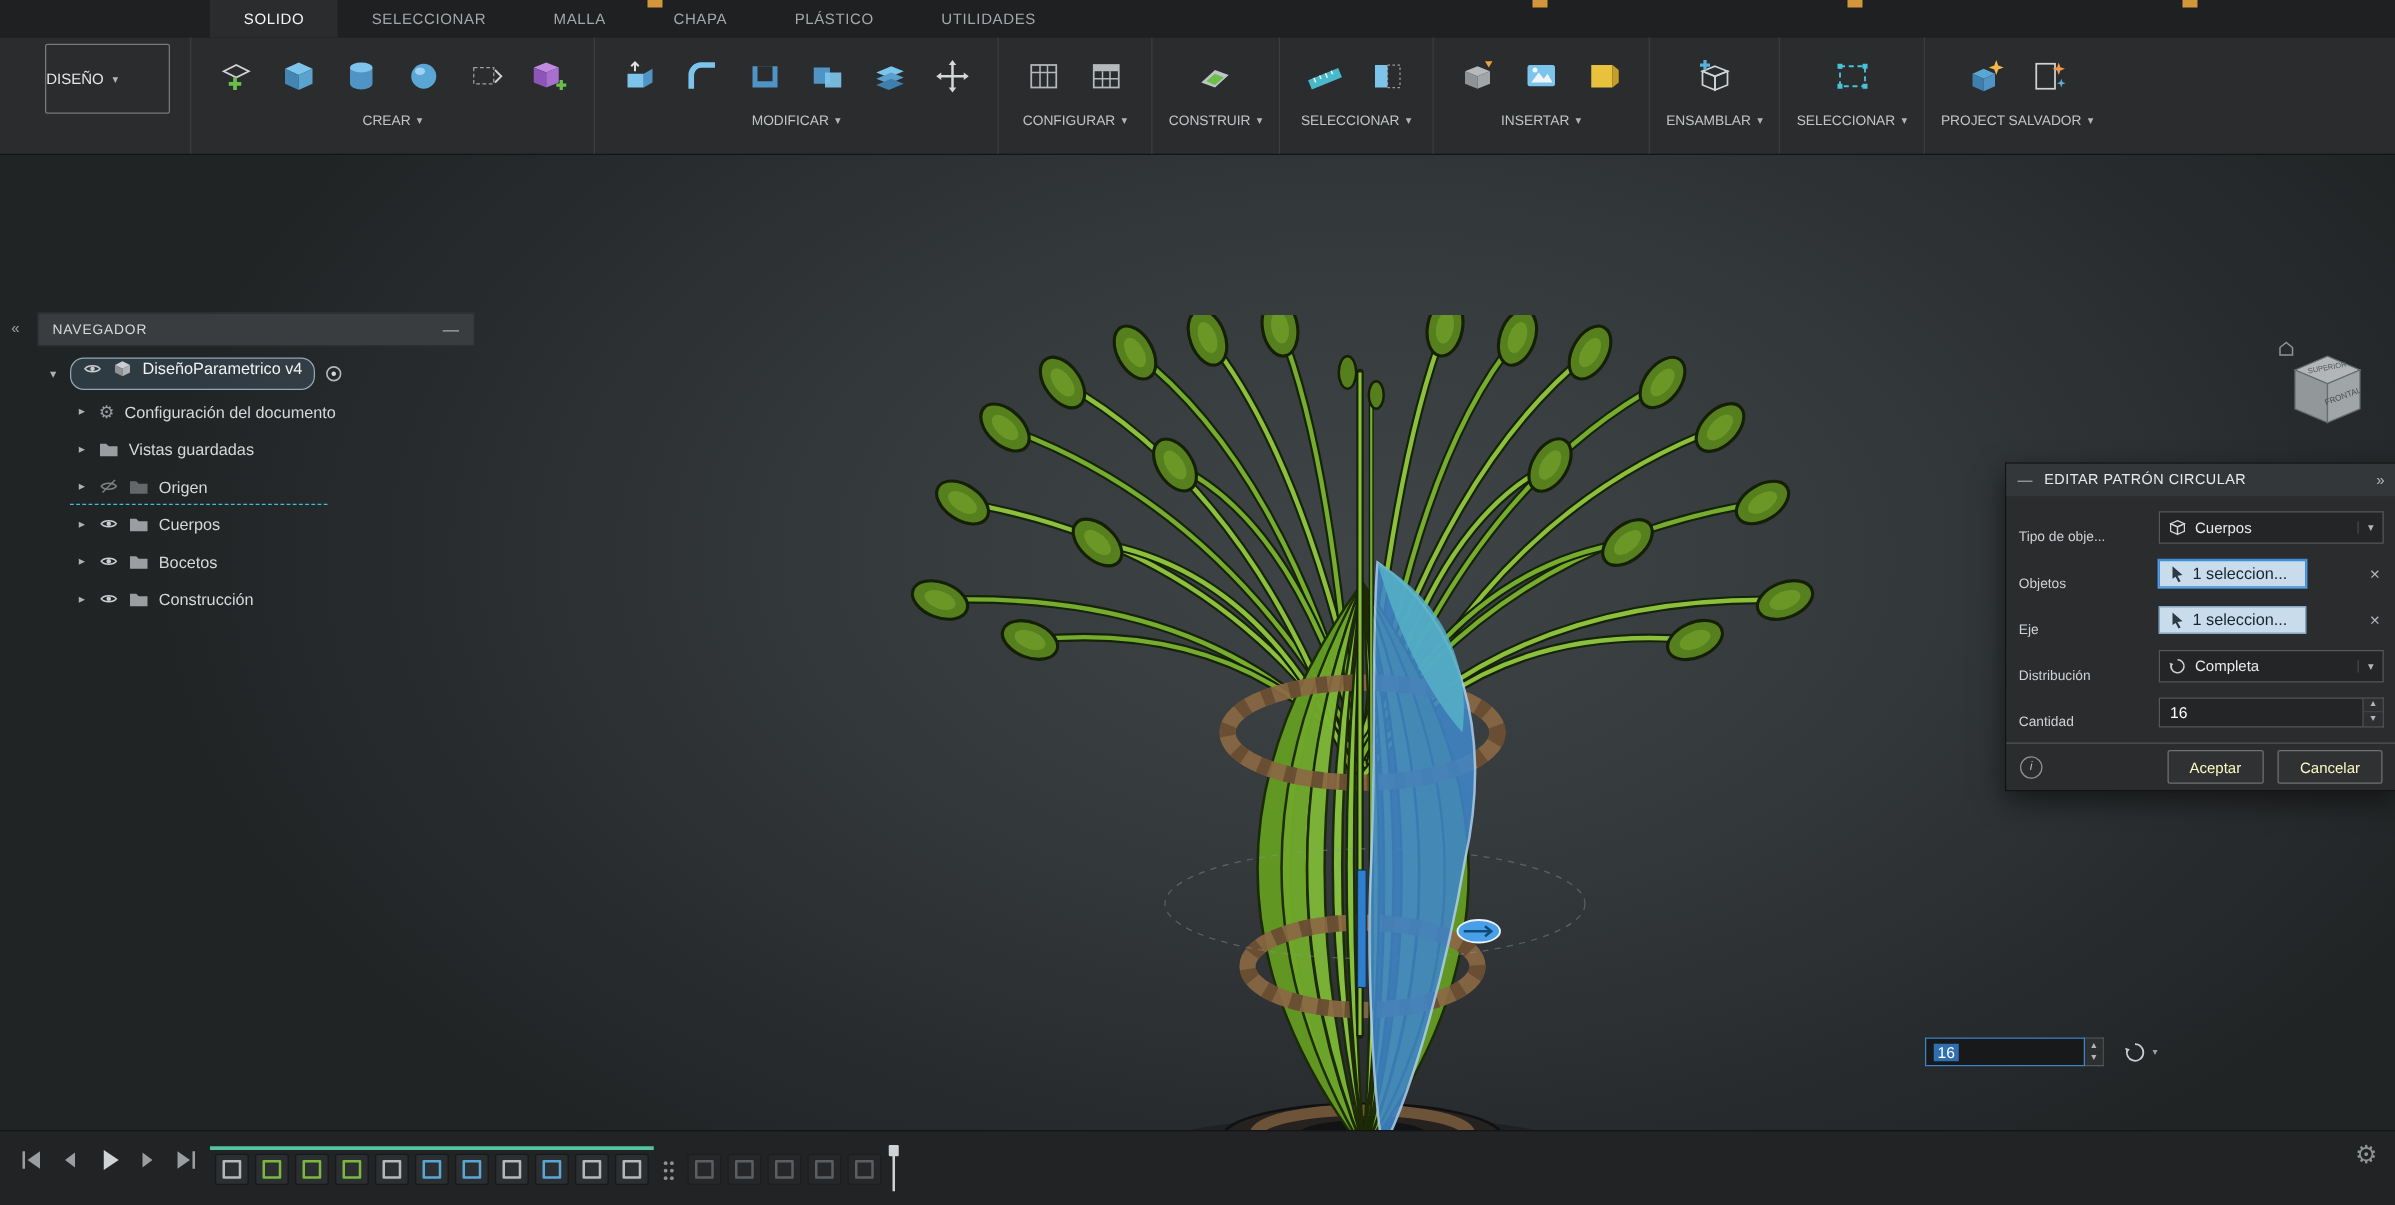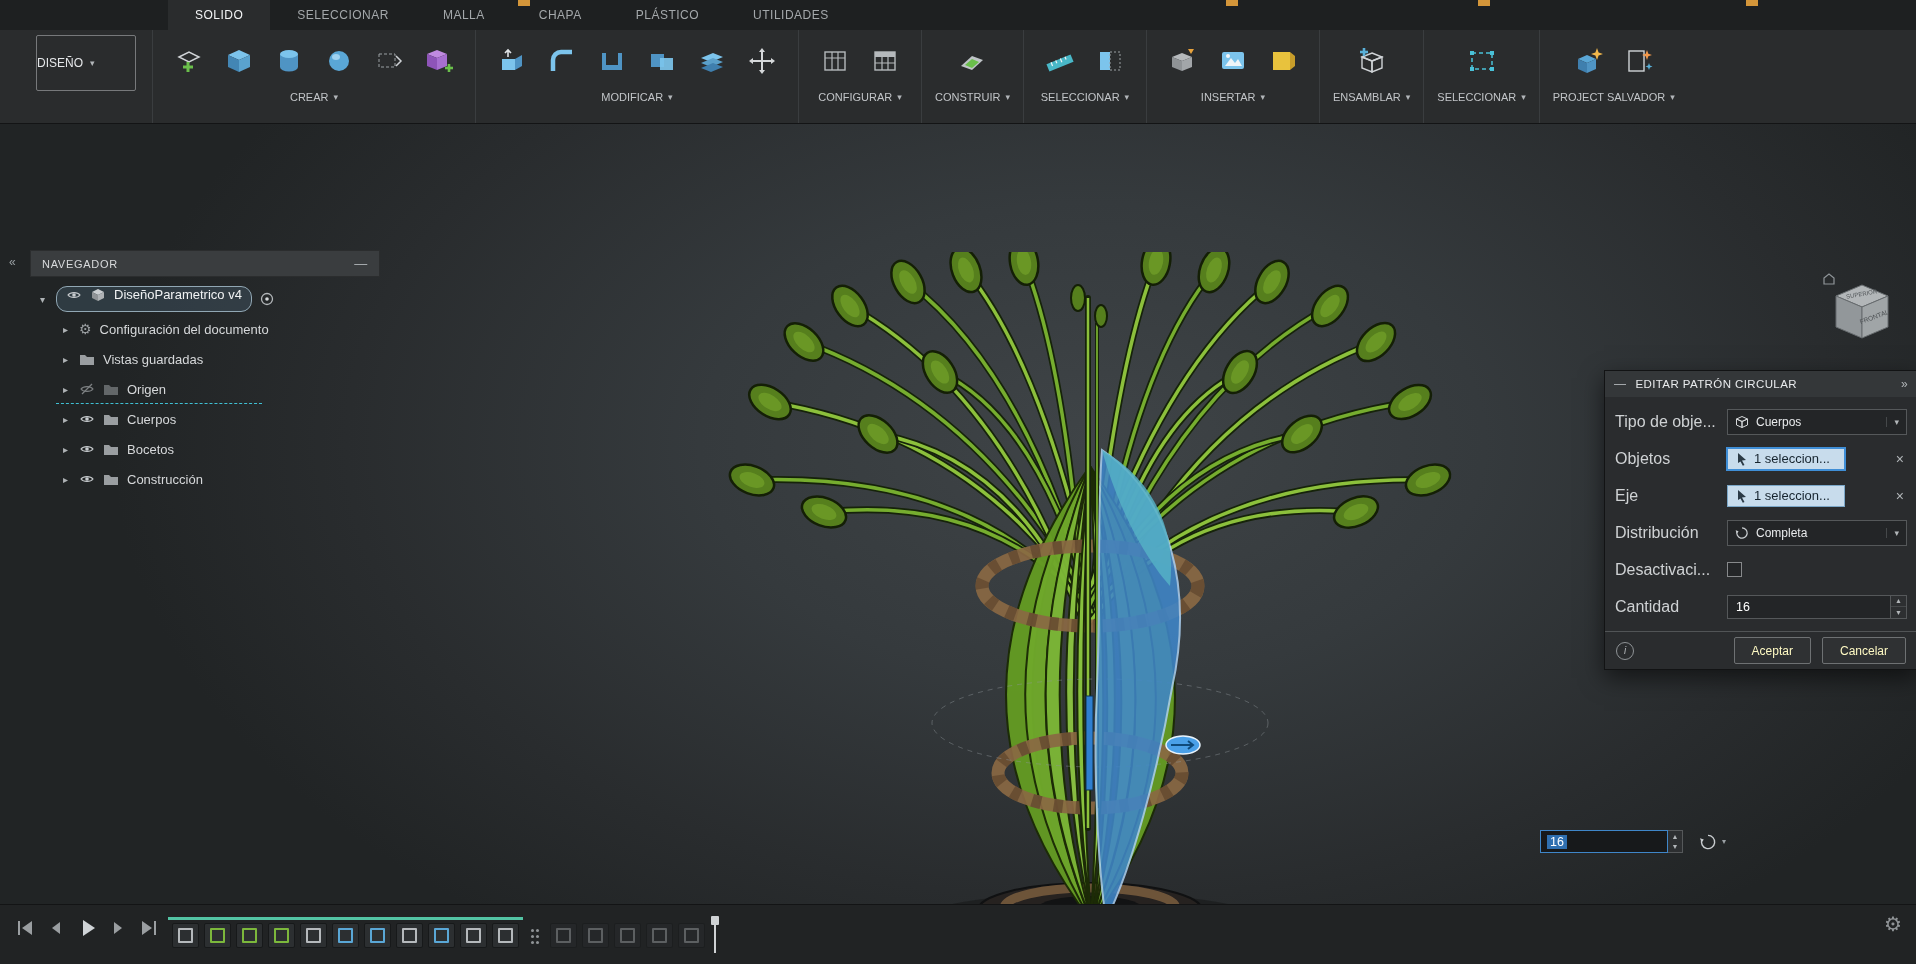--- a/index.html
+++ b/index.html
@@ -20,21 +20,21 @@
   .design-btn{margin:5px 16px 0 36px;width:98px;height:54px;border:1px solid #77797b;border-radius:2px;
     display:flex;align-items:center;justify-content:flex-start;gap:7px;font-size:12px;color:#e5e7e9;flex:none;}
   .caret{font-size:9px;color:#b2b6b9;}
   .groups{display:flex;flex:1;}
   .tbgroup{display:flex;flex-direction:column;padding:2px 13px 0;border-right:1px solid #3a3d3f;}
   .tbgroup:last-child{border-right:none;}
   .tbgroup:first-child{border-left:1px solid #3a3d3f;}
   .tiles{display:flex;gap:4px;align-items:center;height:58px;justify-content:center;}
   .tile{width:46px;height:52px;display:flex;align-items:center;justify-content:center;border-radius:2px;}
   .tblabel{margin-top:1px;text-align:center;font-size:11px;color:#c2c5c8;
-    display:flex;align-items:center;justify-content:center;gap:5px;white-space:nowrap;}
+    display:flex;justify-content:center;gap:5px;white-space:nowrap;}
 
   
   .canvas{position:absolute;left:0;top:124px;right:0;bottom:0;
     background:radial-gradient(ellipse 980px 600px at 57% 38%, #3f4447 0%, #353a3d 40%, #292c2e 76%, #212425 100%);}
   #model{position:absolute;left:700px;top:128px;}
 
   
   .viewcube{position:absolute;left:1818px;top:142px;opacity:.9;}
 
   
@@ -58,21 +58,21 @@
 
   
   .dialog{position:absolute;left:1604px;top:246px;width:312px;background:rgba(42,44,46,.97);
     border:1px solid #121314;box-shadow:0 8px 22px rgba(0,0,0,.55);}
   .dlg-header{height:26px;display:flex;align-items:center;gap:9px;padding:0 9px;background:#343739;
     font-size:11.5px;letter-spacing:.4px;color:#e8eaec;}
   .dlg-min,.dlg-exp{color:#b2b6b9;font-size:12px;}
   .dlg-exp{margin-left:auto;}
   .dlg-body{padding:9px 10px 3px;}
   .dlg-row{display:flex;align-items:center;min-height:31px;margin-bottom:6px;}
-  .dlg-label{width:112px;font-size:16px;color:#cfd2d4;flex:none;white-space:nowrap;overflow:hidden;}
+  .dlg-label{width:112px;font-size:11px;color:#cfd2d4;flex:none;white-space:nowrap;overflow:hidden;margin-top:16px;}
   .dd{flex:1;height:24px;background:#232527;border:1px solid #55585a;display:flex;align-items:center;
     gap:7px;padding:0 7px;font-size:12px;color:#e8eaec;}
   .dd-caret{margin-left:auto;font-size:9px;color:#b2b6b9;padding-left:7px;border-left:1px solid #45484a;}
   .chip{height:22px;background:#c8dcec;border:1px solid #7ba7c8;color:#17252f;display:flex;
     align-items:center;gap:6px;padding:0 8px;font-size:13px;width:118px;box-sizing:border-box;}
   .chip.active{border-color:#3f8ed6;box-shadow:0 0 0 1px #3f8ed6;}
   .chip-x{margin-left:auto;color:#b2b6b9;font-size:14px;padding:0 3px;}
   .checkbox{width:13px;height:13px;border:1px solid #87898b;background:#232527;}
   .numwrap{flex:1;display:flex;align-items:stretch;}
   .numfield{flex:1;height:24px;background:#232527;border:1px solid #55585a;display:flex;
@@ -655,24 +655,20 @@
           <div class="dd">
             <svg width="14" height="14">
                 <path d="M7,1.8 a5.2,5.2 0 1 1 -4.8,3.2" fill="none" stroke="#c9cdd0" stroke-width="1.3"></path>
                 <polygon points="0.6,4.2 3.6,5.2 1.8,7.6" fill="#c9cdd0"></polygon>
               </svg>
             <span>Completa</span>
             <span class="dd-caret">▾</span>
           </div>
         </div>
         <div class="dlg-row">
-          <div class="dlg-label">Desactivaci...</div>
-          <div class="checkbox"></div>
-        </div>
-        <div class="dlg-row">
           <div class="dlg-label">Cantidad</div>
           <div class="numwrap">
             <div class="numfield">
                 <span>16</span>
               </div>
             <div class="spin">
                 <div>▲</div>
                 <div>▼</div>
               </div>
           </div>

